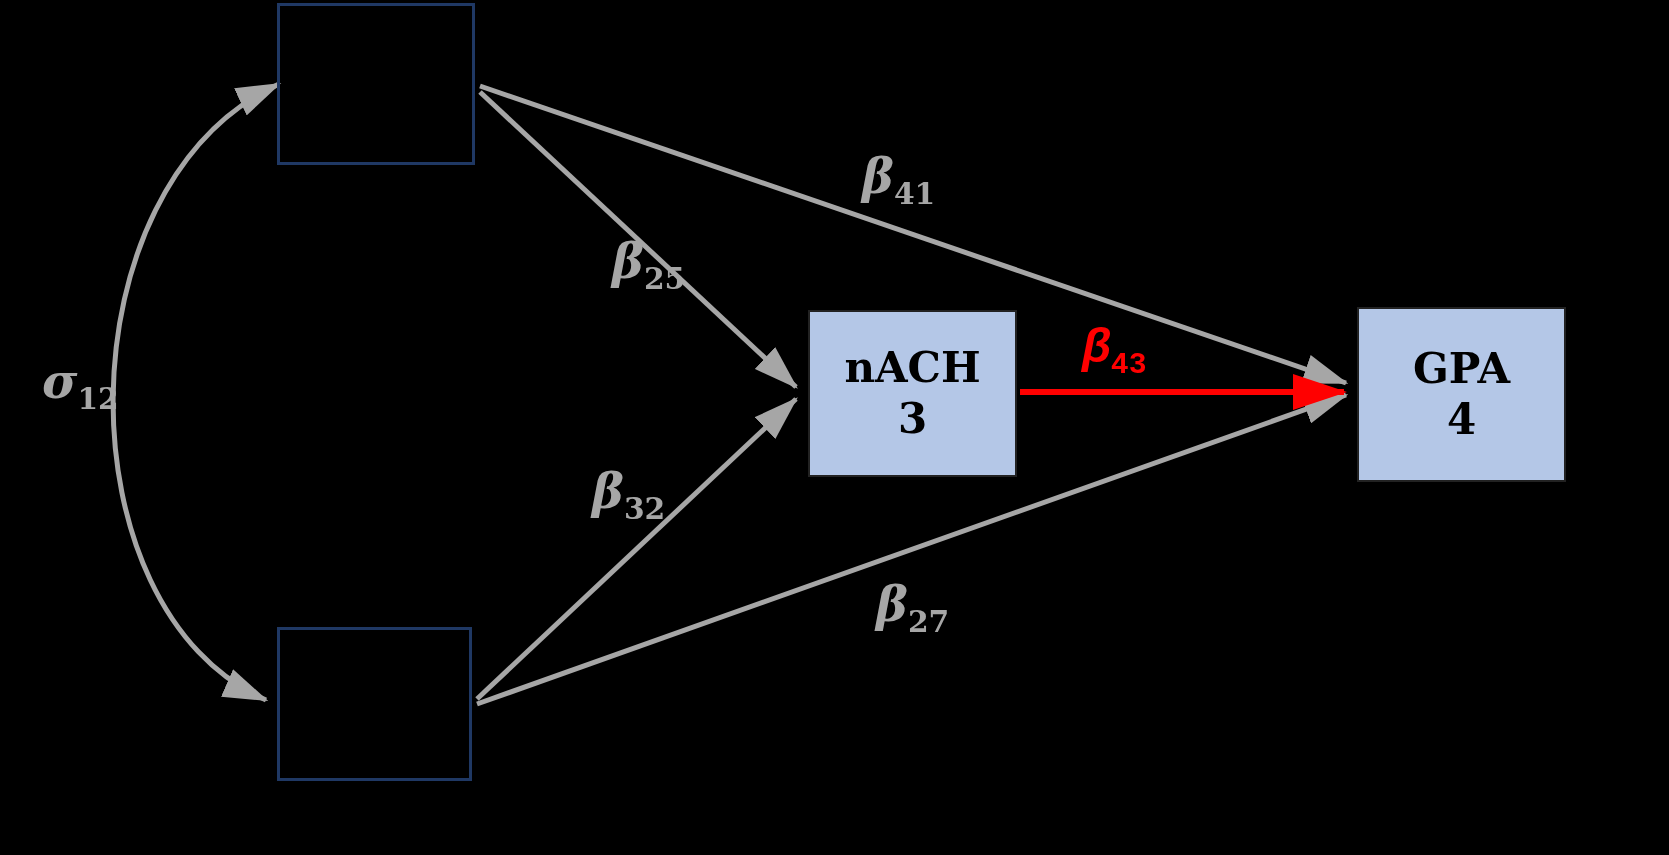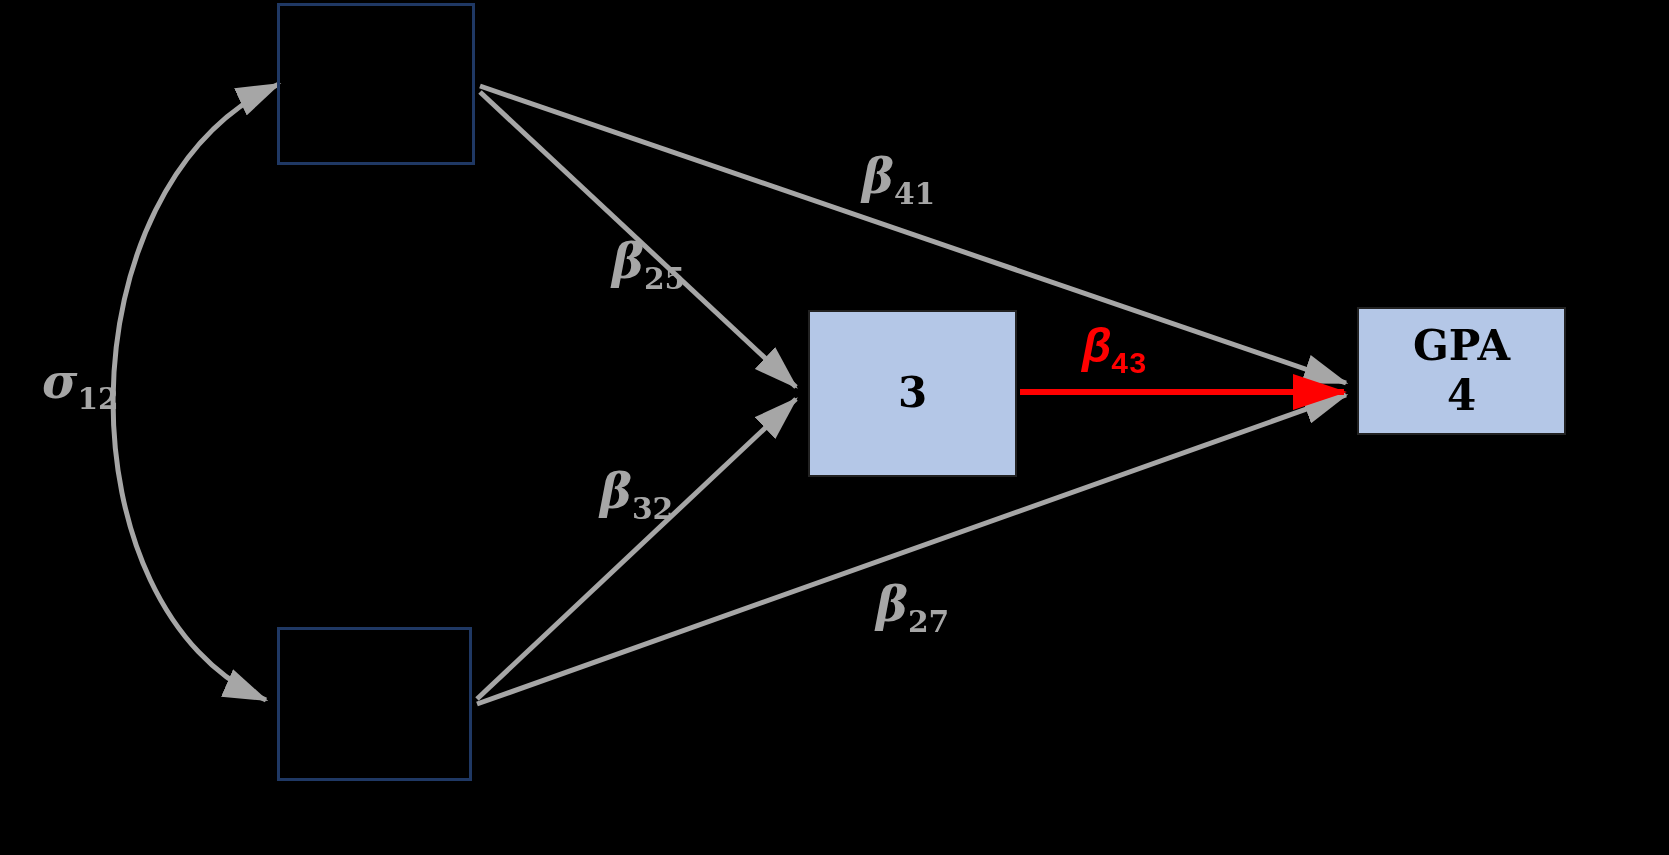--- a/index.html
+++ b/index.html
@@ -104,41 +104,42 @@
     <path class="edge" d="M 477 704 L 1346 395" marker-end="url(#arrow-gray)"></path>
 
     <path class="edge-red" d="M 1020 392 L 1344 392" marker-end="url(#arrow-red)"></path>
   </svg>
 
   <div class="node" style="left:277px;top:3px;width:198px;height:162px;"></div>
 
   <div class="node" style="left:277px;top:627px;width:195px;height:154px;"></div>
 
   <div class="node filled" style="left:808px;top:310px;width:209px;height:167px;">
+    <div>nACH</div>
     <div>3</div>
   </div>
 
-  <div class="node filled" style="left:1357px;top:307px;width:209px;height:128px;">
+  <div class="node filled" style="left:1357px;top:307px;width:209px;height:175px;">
     <div>GPA</div>
     <div>4</div>
   </div>
 
   <div class="edge-label" style="left:42px;top:353px;">
     <span class="base">σ</span><sub>12</sub>
   </div>
 
   <div class="edge-label" style="left:612px;top:233px;">
     <span class="base">β</span><sub>25</sub>
   </div>
 
   <div class="edge-label" style="left:862px;top:148px;">
     <span class="base">β</span><sub>41</sub>
   </div>
 
-  <div class="edge-label" style="left:592px;top:463px;margin-left:8px;">
+  <div class="edge-label" style="left:592px;top:463px;">
     <span class="base">β</span><sub>32</sub>
   </div>
 
   <div class="edge-label" style="left:876px;top:576px;">
     <span class="base">β</span><sub>27</sub>
   </div>
 
   <div class="edge-label red" style="left:1082px;top:322px;font-family:Liberation Mono, monospace;">
     <span class="base">β</span><sub>43</sub>
   </div>

